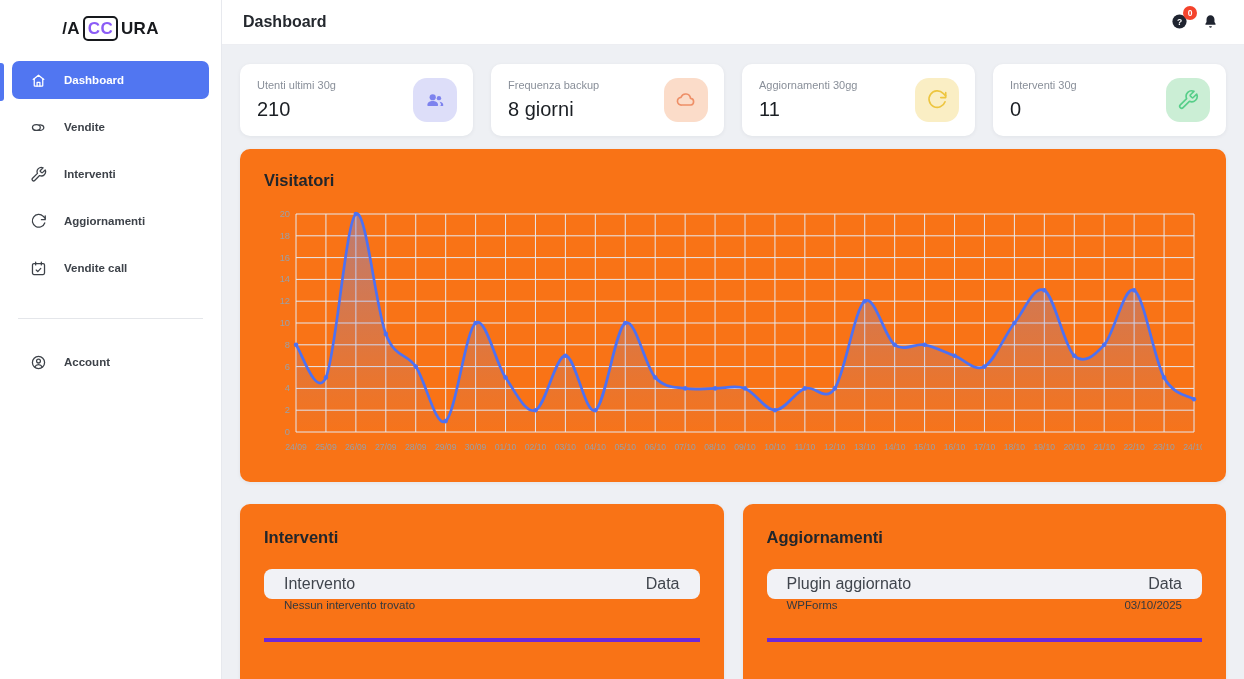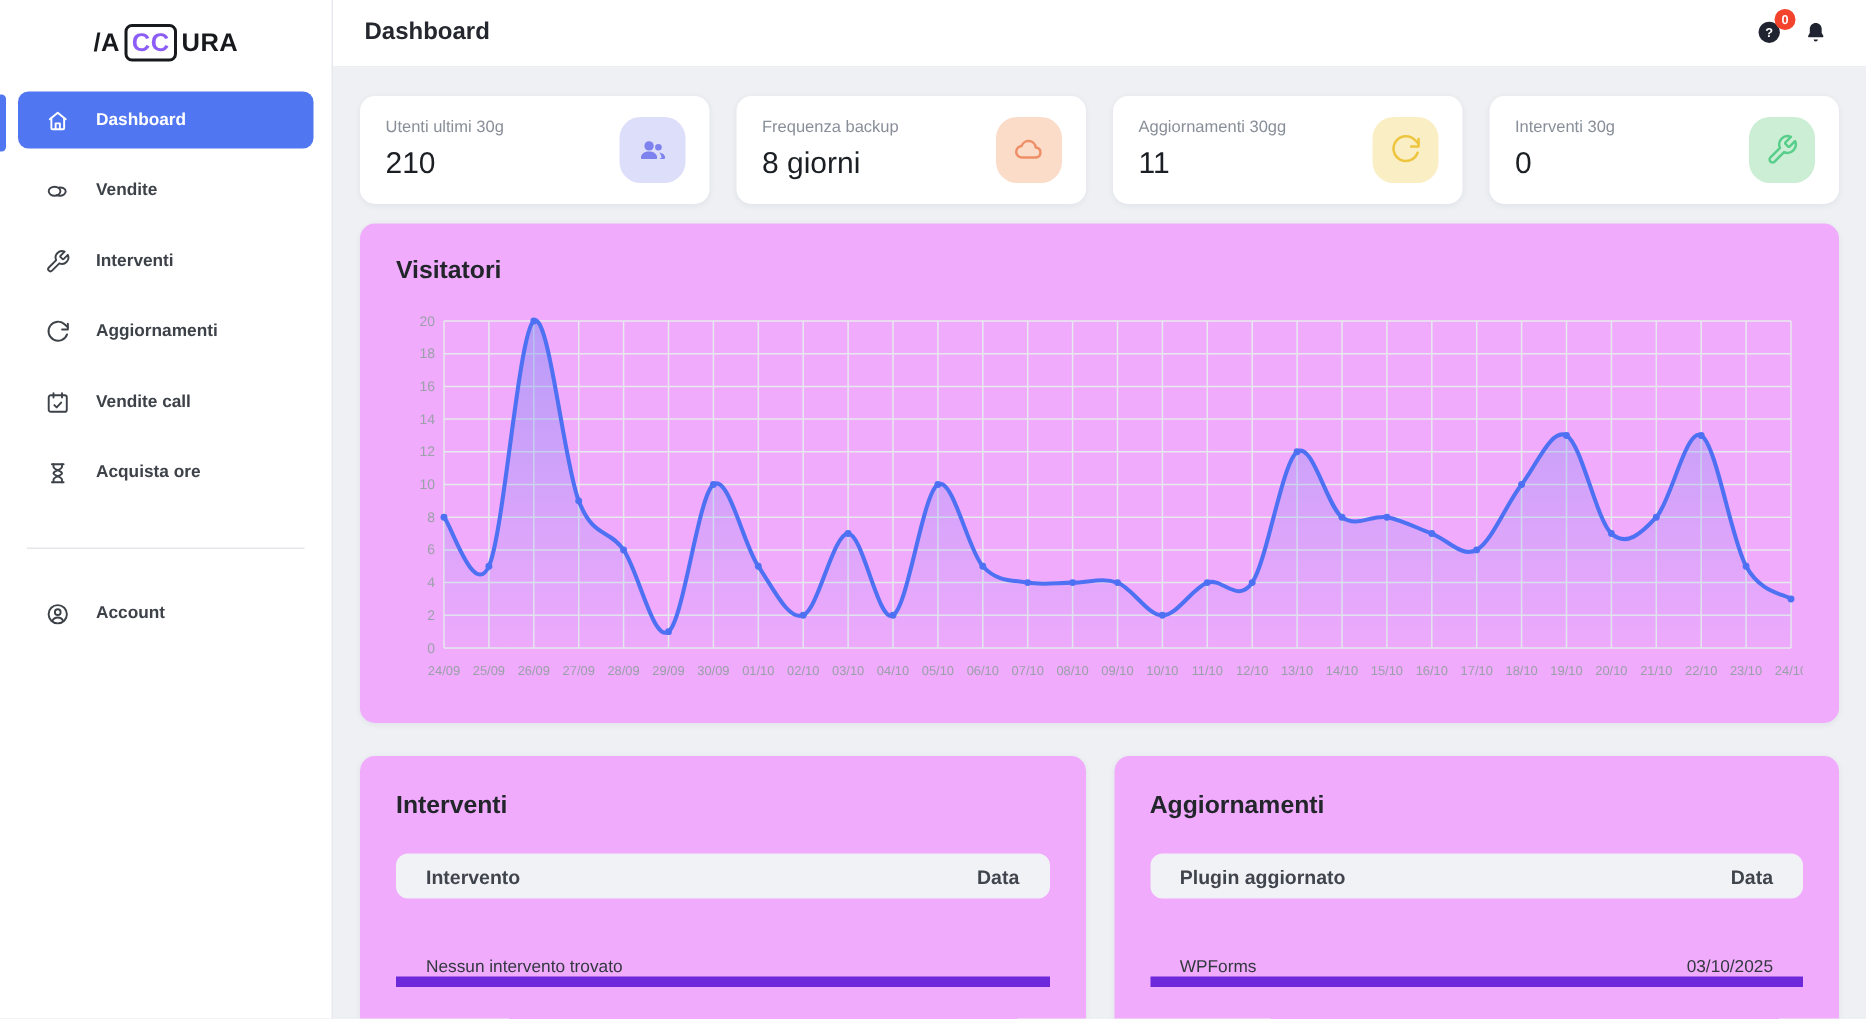--- a/index.html
+++ b/index.html
@@ -75,39 +75,39 @@
   }
   .stat-label { font-size:11px; color:#898f99; margin-bottom:7px; }
   .stat-value { font-size:20px; font-weight:normal; color:#1b1f24; }
   .stat-icon {
     width:44px; height:44px; border-radius:14px;
     display:flex; align-items:center; justify-content:center;
   }
   .stat-icon svg { width:22px; height:22px; }
   
   .card {
-    background:#f0abfc; border-radius:10px;
+    background:#f97316; border-radius:10px;
     box-shadow:0 1px 4px rgba(25,30,50,.06);
   }
   .chart-card { padding:22px 24px 22px; margin-bottom:22px; }
   .card-title { font-size:16.5px; font-weight:bold; color:#22262b; }
   .chart-wrap { margin-top:18px; }
   .chart-wrap svg { display:block; width:100%; }
   
   .bottom { display:grid; grid-template-columns:1fr 1fr; gap:19px; }
   .table-card { padding:24px 24px; height:230px; }
   .t-head {
     margin-top:22px; background:#f1f2f6; border-radius:8px;
     height:30px; display:flex; align-items:center; justify-content:space-between;
-    padding:0 20px; font-size:13px; font-weight:bold; color:#40454d;
+    padding:0 20px; font-size:16px; font-weight:normal; color:#40454d;
   }
   .t-row {
-    height:59px; display:flex; align-items:flex-end; justify-content:space-between;
+    height:43px; display:flex; align-items:flex-start; justify-content:space-between;
     padding:0 20px; font-size:11.5px; color:#33383f;
-    border-bottom:7px solid #6d28d9;
+    border-bottom:4px solid #6d28d9;
   }
 </style>
 </head>
 <body>
 
 <aside class="sidebar">
   <div class="accent-bar"></div>
   <div class="logo">
     <span>/A</span>
     <span class="boxed">CC</span>
@@ -152,30 +152,20 @@
       </div>
       <div class="nav-item">
         <span class="ic">
           <svg viewBox="0 0 24 24" fill="none" stroke="currentColor" stroke-width="1.8" stroke-linecap="round" stroke-linejoin="round">
             <rect x="3.5" y="5" width="17" height="15.5" rx="2"></rect>
             <path d="M8 3v4M16 3v4"></path>
             <path d="M8.8 14.2l2.2 2.2 4.2-4.6"></path>
           </svg>
         </span>
         <span>Vendite call</span>
-      </div>
-      <div class="nav-item">
-        <span class="ic">
-          <svg viewBox="0 0 24 24" fill="none" stroke="currentColor" stroke-width="1.8" stroke-linecap="round" stroke-linejoin="round">
-            <path d="M6.5 3.5h11M6.5 20.5h11"></path>
-            <path d="M8 3.5v2.4c0 3.2 8 3.6 8 6.1s-8 2.9-8 6.1v2.4"></path>
-            <path d="M16 3.5v2.4c0 3.2-8 3.6-8 6.1s8 2.9 8 6.1v2.4"></path>
-          </svg>
-        </span>
-        <span>Acquista ore</span>
       </div>
     </nav>
   <div class="side-divider"></div>
   <nav class="nav" id="nav-footer">
       <div class="nav-item">
         <span class="ic">
           <svg viewBox="0 0 24 24" fill="none" stroke="currentColor" stroke-width="1.8" stroke-linecap="round" stroke-linejoin="round">
             <circle cx="12" cy="12" r="8.6"></circle>
             <circle cx="12" cy="10" r="2.7"></circle>
             <path d="M6.8 18.3c1.1-2.3 3.1-3.3 5.2-3.3s4.1 1 5.2 3.3"></path>

